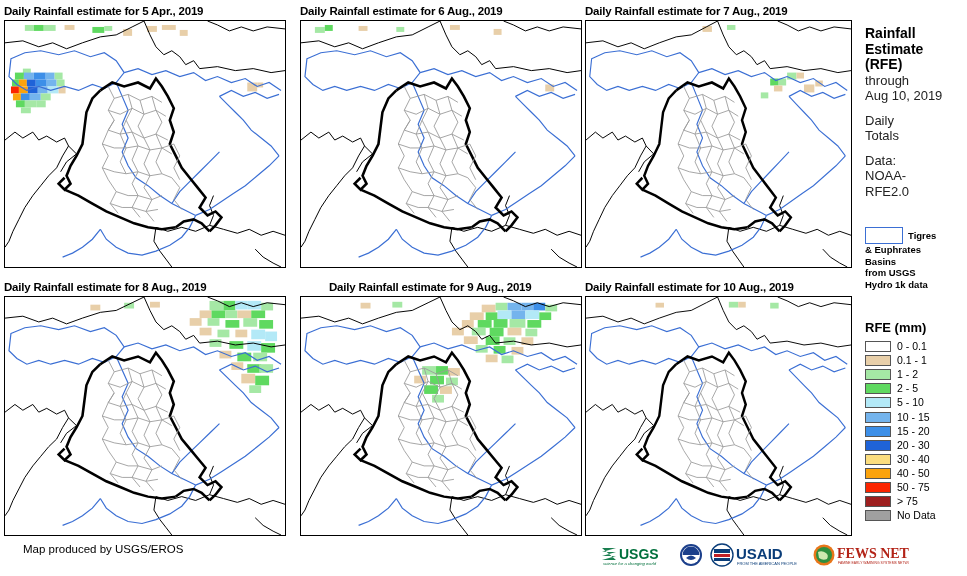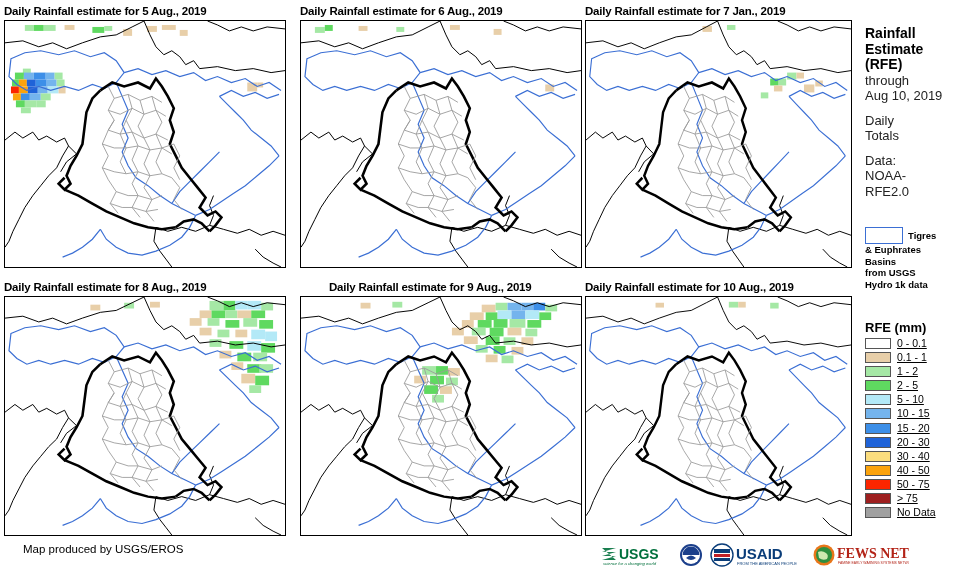--- a/index.html
+++ b/index.html
@@ -55,21 +55,21 @@
     font-size: 9.5px; color: #000; font-weight: bold;
     margin-left: 5px; line-height: 17px;
   }
   .basin-more {
     font-size: 9.5px; color: #000; font-weight: bold; line-height: 11.5px;
   }
   .rfe-head {
     font-size: 13px; font-weight: bold; color: #000;
     margin-bottom: 3px;
   }
-  .rfe-row { display: flex; align-items: flex-start; height: 14.1px; text-decoration: underline; }
+  .rfe-row { display: flex; align-items: flex-end; height: 14.1px; }
   .rfe-sw {
     width: 26px; height: 11px;
     border: 1px solid #555;
     flex: 0 0 auto;
   }
   .rfe-lbl {
     font-size: 10.5px; color: #000; margin-left: 6px;
     white-space: nowrap; line-height: 11px;
   }
 
@@ -84,21 +84,21 @@
   }
   .logo { display: flex; align-items: center; height: 26px; }
   .logo svg { display: block; }
 </style>
 </head>
 <body>
 
 <div id="root">
 
   <div class="panel" style="left:4px; top:4px; width:282px; height:268px;">
-    <div class="panel-title">Daily Rainfall estimate for 5 Aug., 2019</div>
+    <div class="panel-title">Daily Rainfall estimate for 5 Apr., 2019</div>
     <div class="map-frame" style="left:0px; top:16px; width:282px; height:248px;">
       <svg class="map-svg" viewBox="0 0 282 248" preserveAspectRatio="none">
         <g>
           <rect x="20" y="4" width="9" height="6" fill="#a5e8a5"></rect>
             <rect x="29" y="4" width="10" height="6" fill="#5fd960"></rect>
           <rect x="39" y="4" width="12" height="6" fill="#a5e8a5"></rect>
             <rect x="60" y="4" width="10" height="5" fill="#e8cfa9"></rect>
           <rect x="88" y="6" width="12" height="6" fill="#5fd960"></rect>
             <rect x="100" y="5" width="8" height="5" fill="#a5e8a5"></rect>
           <rect x="119" y="8" width="9" height="7" fill="#e8cfa9"></rect>
@@ -255,21 +255,21 @@
           <path d="M112,172 L124,176 L134,176 L148,180 L158,176"></path>
           <path d="M106,184 L118,188 L128,188 L142,192 L154,190"></path>
           <path d="M158,128 L170,124 L176,136 L170,148 L176,160"></path>
           <path d="M168,158 L176,168 L170,180 L178,190"></path>
         </g>
       </svg>
     </div>
   </div>
 
   <div class="panel" style="left:585px; top:4px; width:267px; height:268px;">
-    <div class="panel-title">Daily Rainfall estimate for 7 Jan., 2019</div>
+    <div class="panel-title">Daily Rainfall estimate for 7 Aug., 2019</div>
     <div class="map-frame" style="left:0px; top:16px; width:267px; height:248px;">
       <svg class="map-svg" viewBox="0 0 282 248" preserveAspectRatio="none">
         <g>
           <rect x="124" y="5" width="10" height="6" fill="#e8cfa9"></rect>
             <rect x="150" y="4" width="9" height="5" fill="#a5e8a5"></rect>
           <rect x="196" y="58" width="9" height="7" fill="#5fd960"></rect>
             <rect x="205" y="58" width="8" height="7" fill="#a5e8a5"></rect>
           <rect x="214" y="52" width="10" height="7" fill="#a5e8a5"></rect>
             <rect x="224" y="52" width="8" height="6" fill="#e8cfa9"></rect>
           <rect x="200" y="65" width="9" height="6" fill="#e8cfa9"></rect>

